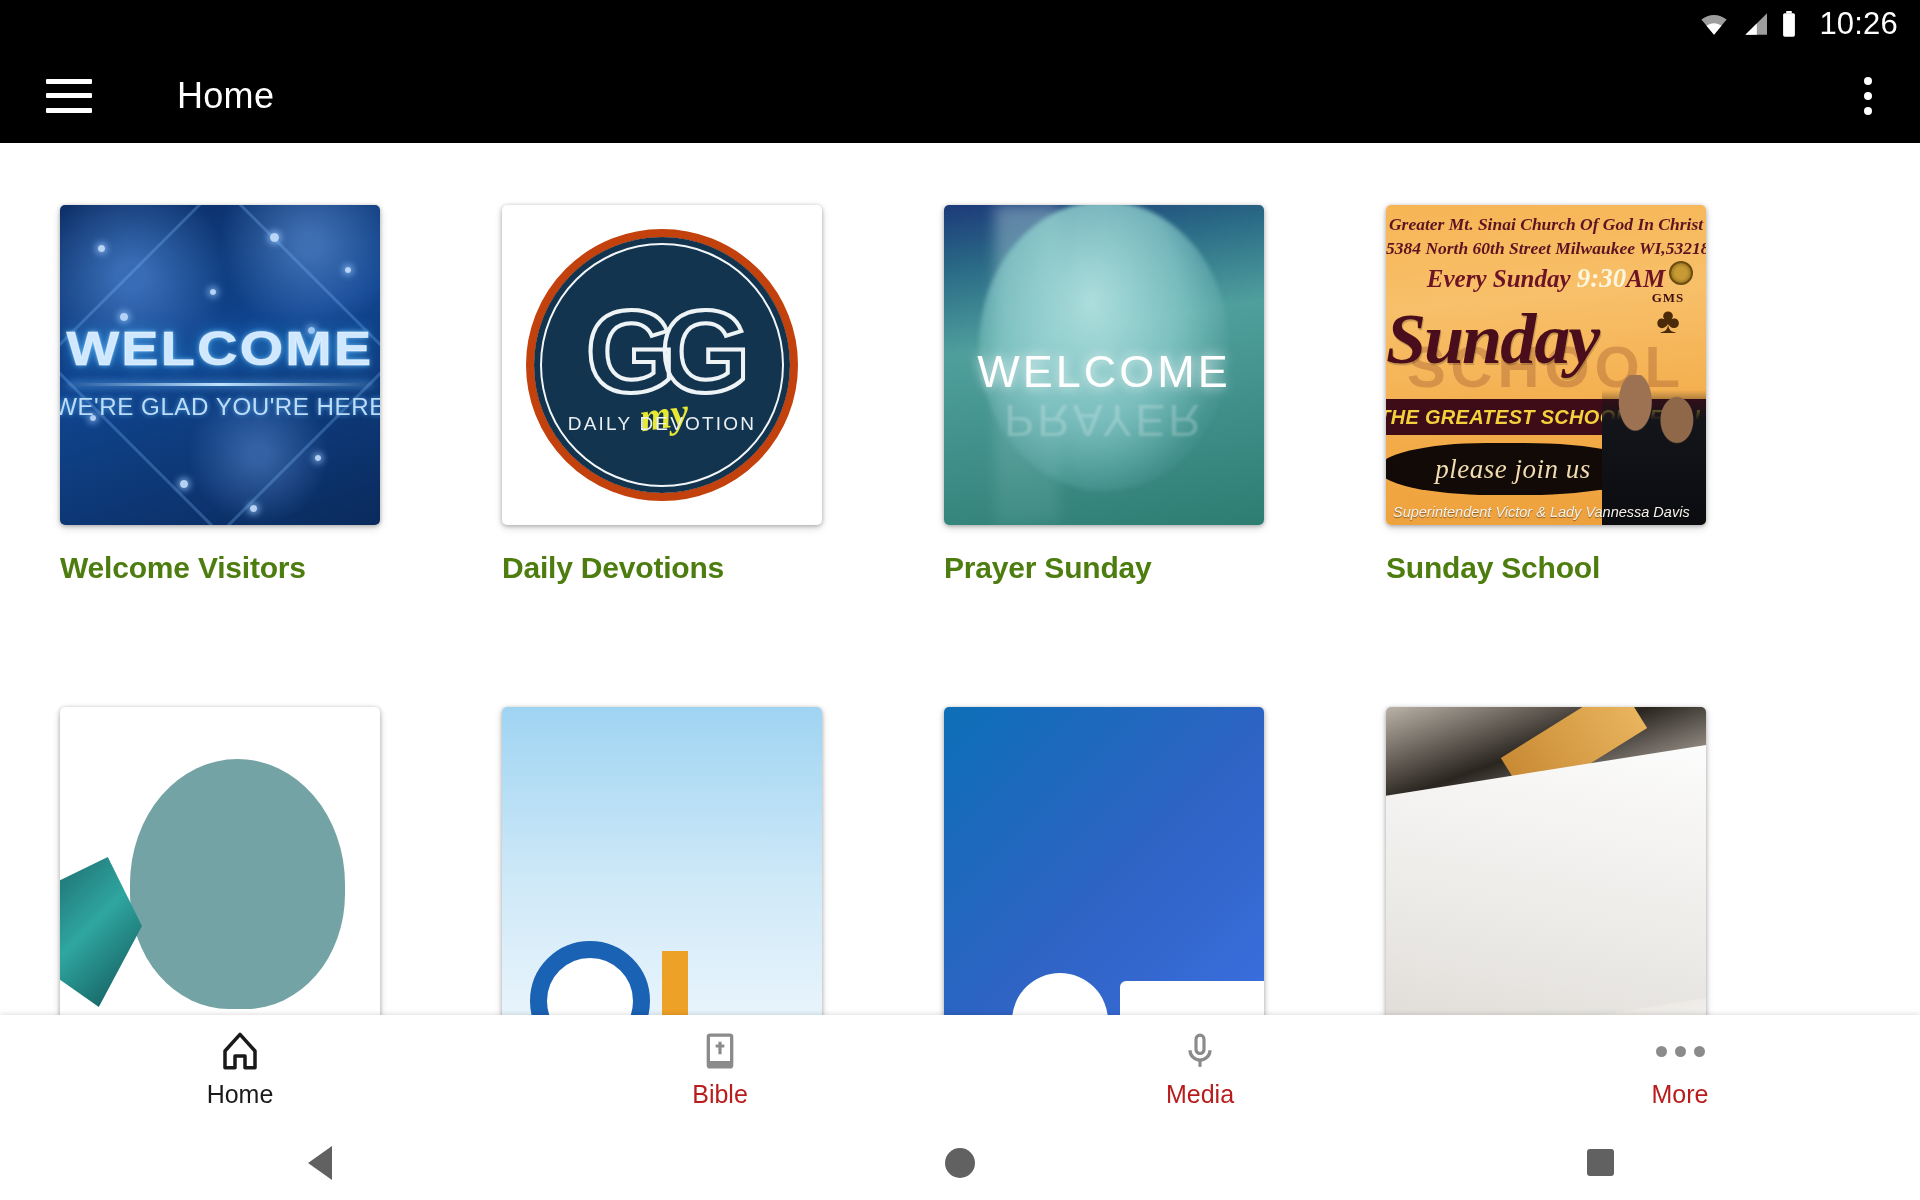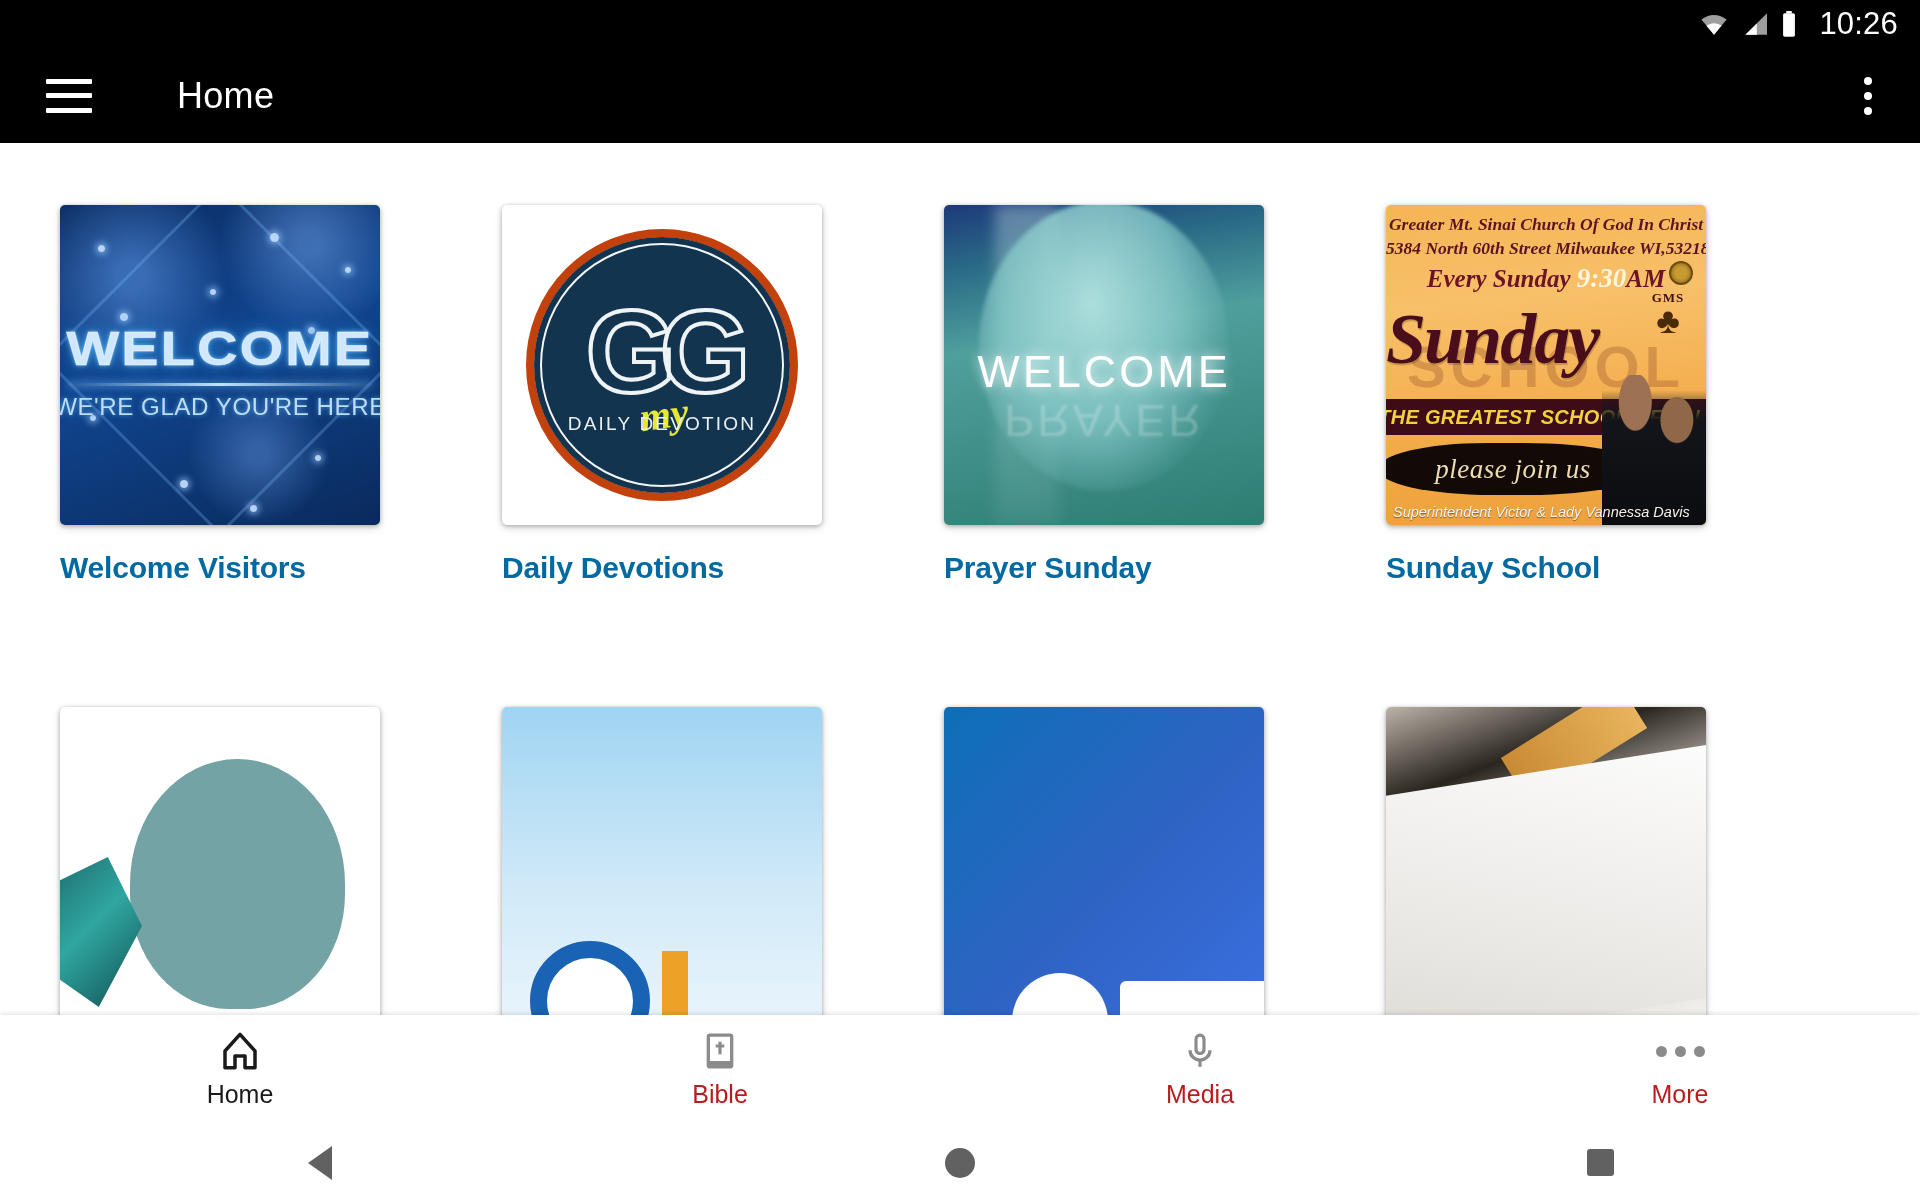--- a/index.html
+++ b/index.html
@@ -68,21 +68,21 @@
     width: 320px; height: 320px;
     border-radius: 5px;
     background: #ffffff;
     box-shadow: 0 1px 4px rgba(0,0,0,.28), 0 3px 9px rgba(0,0,0,.14);
     overflow: hidden;
     position: relative;
     cursor: pointer;
   }
   .card-label {
     margin-top: 26px;
-    font-size: 30px; font-weight: 700; color: #0369a1;
+    font-size: 30px; font-weight: 700; color: #4d7c0f;
     letter-spacing: -.2px;
     white-space: nowrap;
   }
   .row2 { margin-top: 60px; }
 
   
   .c-welcome {
     background:
       radial-gradient(circle at 22% 22%, rgba(90,150,230,.55) 0 4%, transparent 28%),
       radial-gradient(circle at 78% 12%, rgba(120,170,240,.45) 0 3%, transparent 24%),

